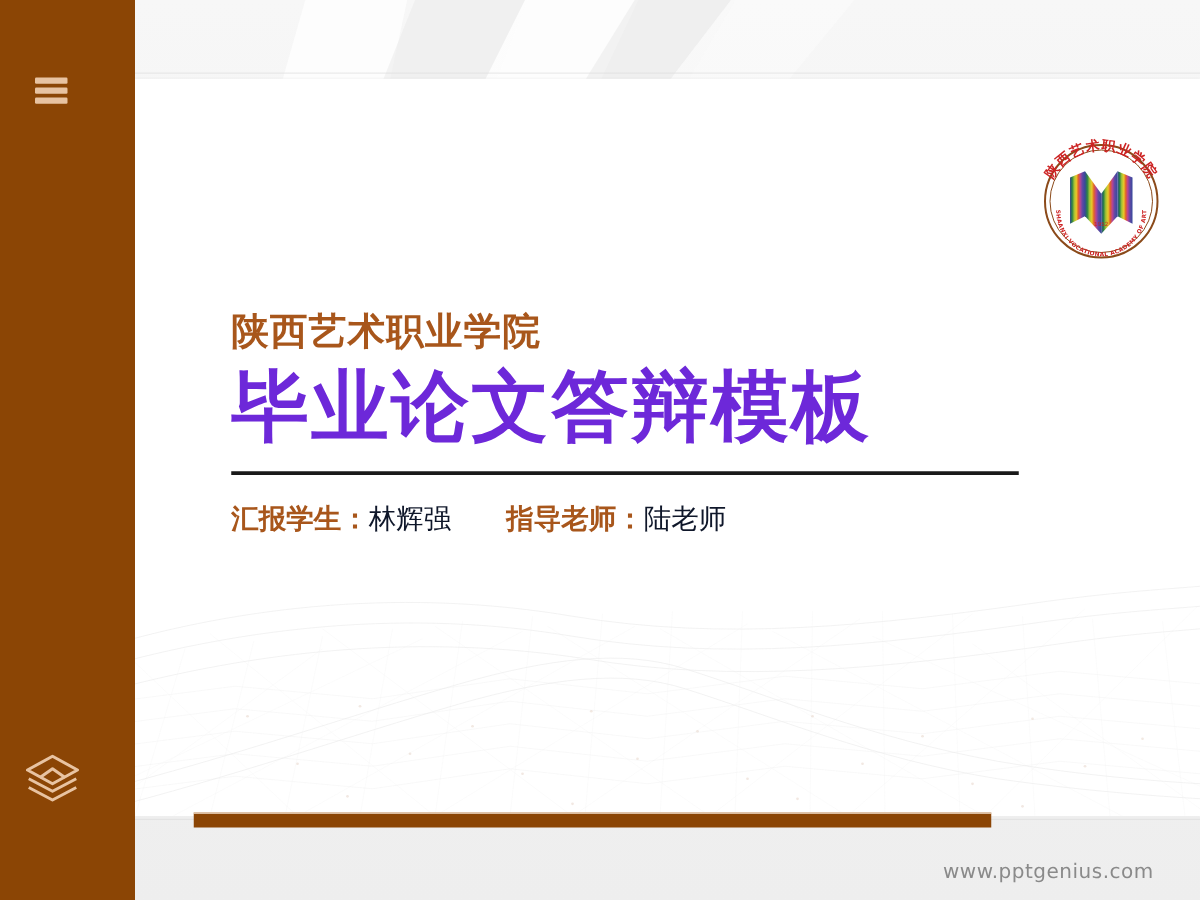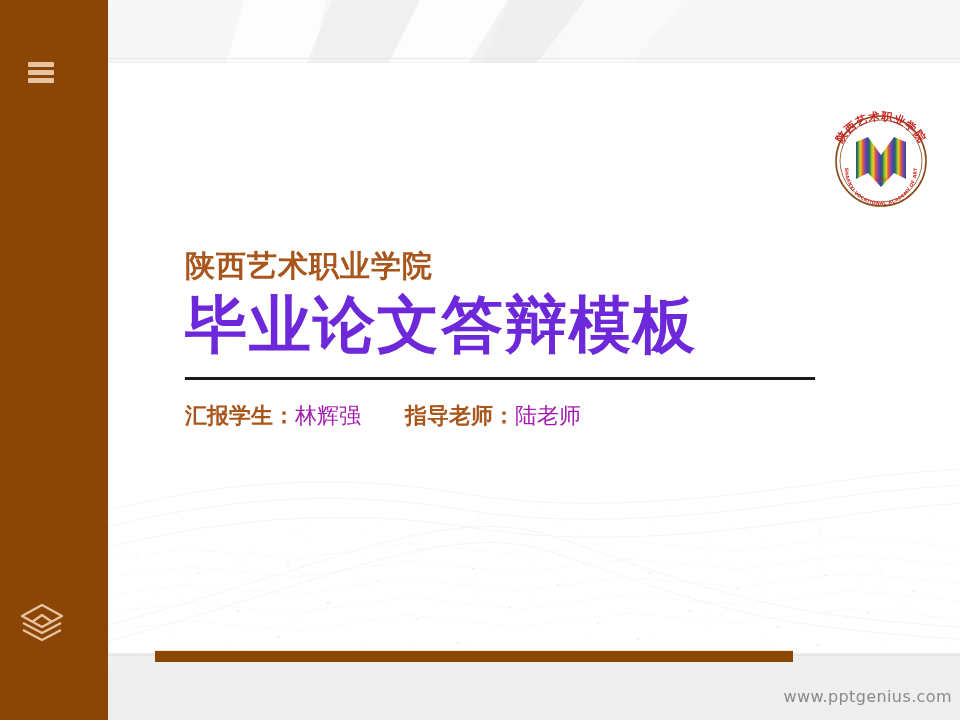--- a/index.html
+++ b/index.html
@@ -152,31 +152,31 @@
     margin-top: 22px;
     font-size: 22px;
     line-height: 1.3;
     white-space: nowrap;
   }
   .presenter-label {
     color: #a8561b;
     font-weight: bold;
   }
   .presenter-value {
-    color: #a21caf;
+    color: #0f172a;
   }
   .presenter-gap {
     display: inline-block;
     width: 44px;
   }
 
   
   .footer-url {
     position: absolute;
-    right: 8px;
+    right: 37px;
     bottom: 14px;
     font-size: 16px;
     color: #8a8a8a;
     letter-spacing: 0.4px;
     z-index: 7;
   }
 </style>
 </head>
 <body>
 

